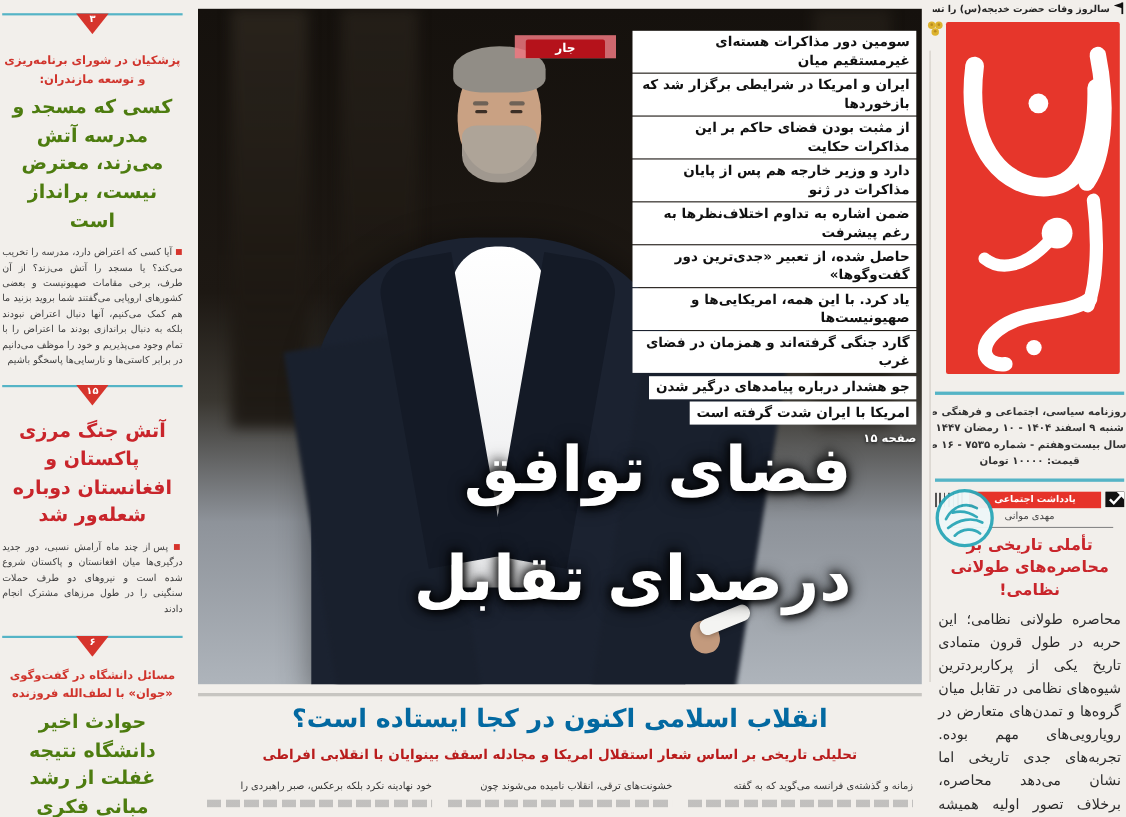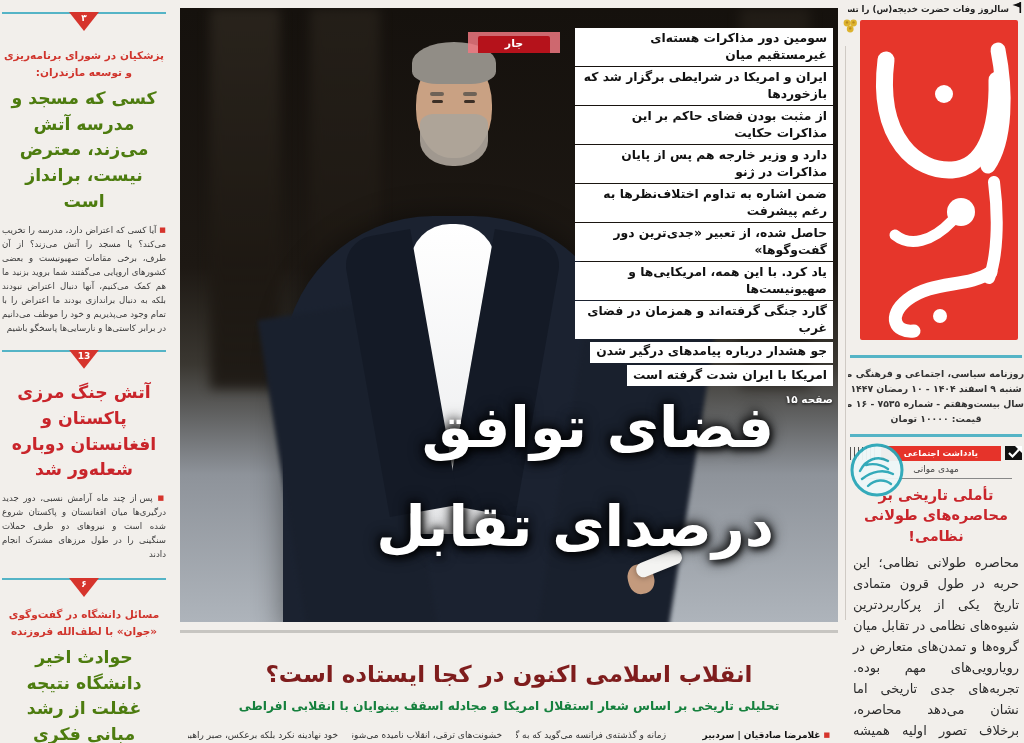--- a/index.html
+++ b/index.html
@@ -68,22 +68,22 @@
   .leadblock .ln { margin-bottom:1px; }
   .leadblock .ln span { display:inline-block; background:#fff; color:#111; font-size:12.3px; font-weight:bold; padding:1.5px 6px 2.5px; line-height:17px;text-align:right; }
   .leadpage { color:#fff; font-size:10.5px; font-weight:bold; margin-top:7px; padding-left:4px; text-shadow:0 1px 3px rgba(0,0,0,.8); }
   .mainhead { position:absolute; right:64px; top:370px; text-align:right; color:#fff; font-weight:bold; font-size:57px; line-height:99px; white-space:nowrap;
               text-shadow:0 0 16px rgba(0,0,0,.9), 2px 3px 7px rgba(0,0,0,.85), -2px -2px 8px rgba(0,0,0,.6); }
   .watermark { position:absolute; left:468px; top:0; width:92px; height:21px; background:rgba(238,120,128,.85); overflow:hidden; z-index:5;margin-top:32px; }
   .watermark div { margin:4px 10px 0; height:17px; background:#b5121b; color:#fff; font-size:11px; font-weight:bold; text-align:center; line-height:15px; border-radius:2px 2px 0 0; }
 
   
   .bottom { position:absolute; left:180px; width:658px; top:630px; bottom:0; overflow:hidden; border-top:3px solid #c7c5c1; }
-  .bhead { text-align:center; font-size:23px; font-weight:bold; color:#7f1d1d; margin-top:28px; }
-  .bsub { text-align:center; font-size:12.3px; font-weight:bold; color:#15803d; margin-top:12px; }
+  .bhead { text-align:center; font-size:23px; font-weight:bold; color:#0369a1; margin-top:8px; }
+  .bsub { text-align:center; font-size:12.3px; font-weight:bold; color:#b91c1c; margin-top:12px; }
   .bcols { display:flex; gap:14px; margin-top:16px; padding:0 8px; }
   .bcol { flex:1; font-size:9px; color:#333; line-height:1.5; white-space:nowrap; overflow:hidden; }
   .bcol b { color:#111; }
   .clipline { height:7px; margin-top:4px; background:repeating-linear-gradient(90deg,#9a9a9a 0 13px, transparent 13px 17px); opacity:.55; }
 
   .flagicon, .trefoil, .stamp { display:inline-block; }
 </style>
 </head>
 <body>
 
@@ -178,21 +178,21 @@
 
   <div class="lcol">
     <div class="lsep mt12">
         <span class="tri">۳</span>
       </div>
     <div class="kicker" style="margin-top:15px">پزشکیان در شورای برنامه‌ریزی و توسعه مازندران:</div>
     <div class="lhead black">کسی که مسجد و مدرسه آتش می‌زند، معترض نیست، برانداز است</div>
     <div class="lbody"><span class="bullet">■</span> <span>آیا کسی که اعتراض دارد، مدرسه را تخریب می‌کند؟ یا مسجد را آتش می‌زند؟ از آن طرف، برخی مقامات صهیونیست و بعضی کشورهای اروپایی می‌گفتند شما بروید بزنید ما هم کمک می‌کنیم، آنها دنبال اعتراض نبودند بلکه به دنبال براندازی بودند ما اعتراض را با تمام وجود می‌پذیریم و خود را موظف می‌دانیم در برابر کاستی‌ها و نارسایی‌ها پاسخگو باشیم</span></div>
 
     <div class="lsep mt14">
-        <span class="tri">13</span>
+        <span class="tri">۱۵</span>
       </div>
     <div class="lhead red" style="margin-top:10px">آتش جنگ مرزی پاکستان و افغانستان دوباره شعله‌ور شد</div>
     <div class="lbody"><span class="bullet">■</span> <span>پس از چند ماه آرامش نسبی، دور جدید درگیری‌ها میان افغانستان و پاکستان شروع شده است و نیروهای دو طرف حملات سنگینی را در طول مرزهای مشترک انجام دادند</span></div>
 
     <div class="lsep mt16">
         <span class="tri">۶</span>
       </div>
     <div class="kicker" style="margin-top:8px">مسائل دانشگاه در گفت‌وگوی «جوان» با لطف‌الله فروزنده</div>
     <div class="lhead black">حوادث اخیر دانشگاه نتیجه غفلت از رشد مبانی فکری دانشجویان بود</div>
 
@@ -239,20 +239,19 @@
   </div>
 
   <div class="watermark">
     <div>جار</div>
   </div>
 
   <div class="bottom">
     <div class="bhead">انقلاب اسلامی اکنون در کجا ایستاده است؟</div>
     <div class="bsub">تحلیلی تاریخی بر اساس شعار استقلال امریکا و مجادله اسقف بینوایان با انقلابی افراطی</div>
     <div class="bcols">
-      <div class="bcol"><span class="bullet">■</span> <b>غلامرضا صادقیان | سردبیر</b><div class="clipline"></div></div>
       <div class="bcol"><span>زمانه و گذشته‌ی فرانسه می‌گوید که به گفته</span><div class="clipline"></div></div>
       <div class="bcol"><span>خشونت‌های ترقی، انقلاب نامیده می‌شوند چون</span><div class="clipline"></div></div>
       <div class="bcol"><span>خود نهادینه نکرد بلکه برعکس، صبر راهبردی را</span><div class="clipline"></div></div>
     </div>
   </div>
 
 </div>
 
 </body></html>

